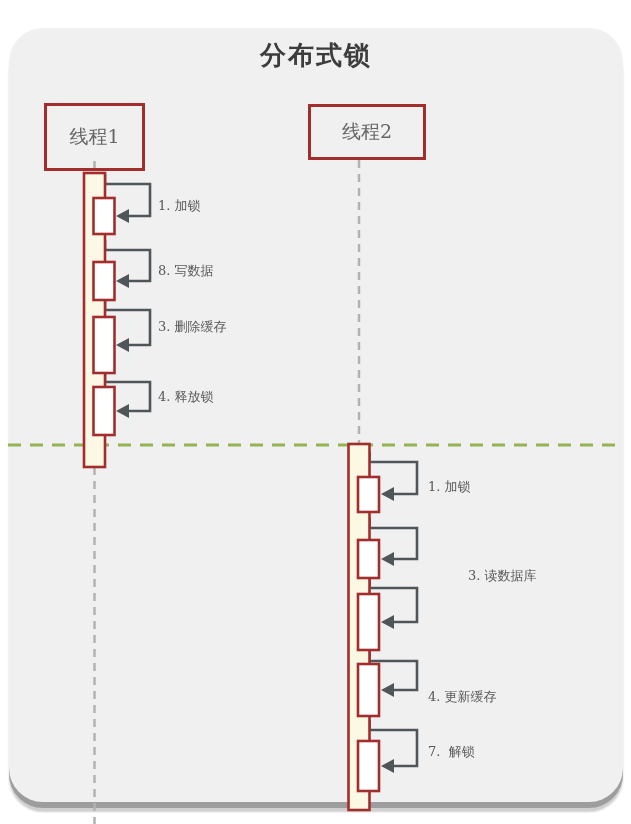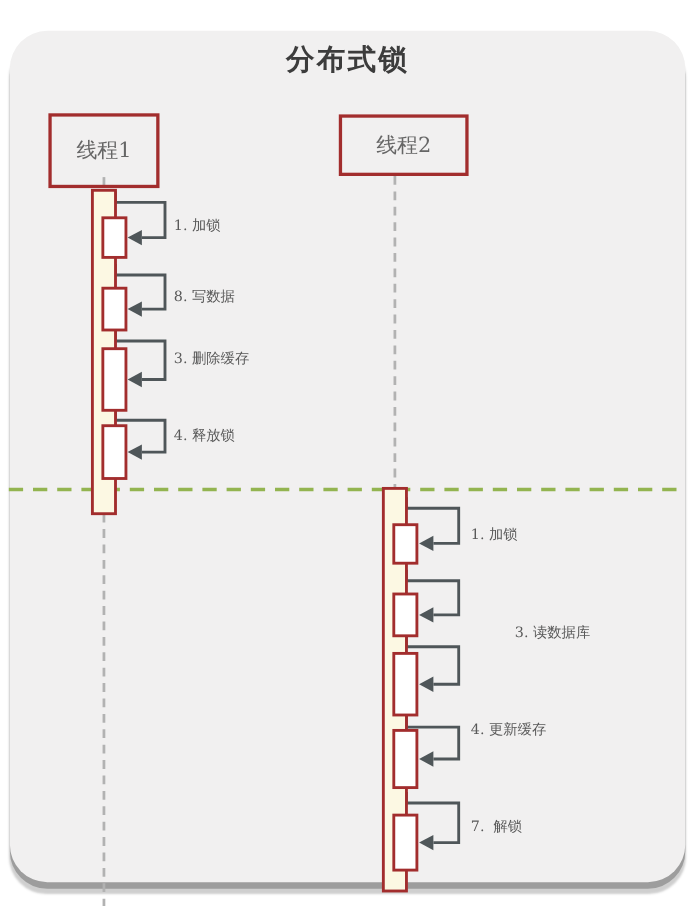--- a/index.html
+++ b/index.html
@@ -97,16 +97,16 @@
     <span>线程2</span>
   </div>
 
   <div class="msg-label" style="left:158px;top:194px;">1. 加锁</div>
   <div class="msg-label" style="left:158px;top:259px;">8. 写数据</div>
   <div class="msg-label" style="left:158px;top:315px;">3. 删除缓存</div>
   <div class="msg-label" style="left:158px;top:385px;">4. 释放锁</div>
 
   <div class="msg-label" style="left:428px;top:475px;">1. 加锁</div>
   <div class="msg-label" style="left:428px;top:564px;margin-left:40px;">3. 读数据库</div>
-  <div class="msg-label" style="left:428px;top:652px;">4. 更新缓存</div>
+  <div class="msg-label" style="left:428px;top:685px;">4. 更新缓存</div>
   <div class="msg-label" style="left:428px;top:740px;">7.  解锁</div>
 
 </div>
 
 </body></html>

